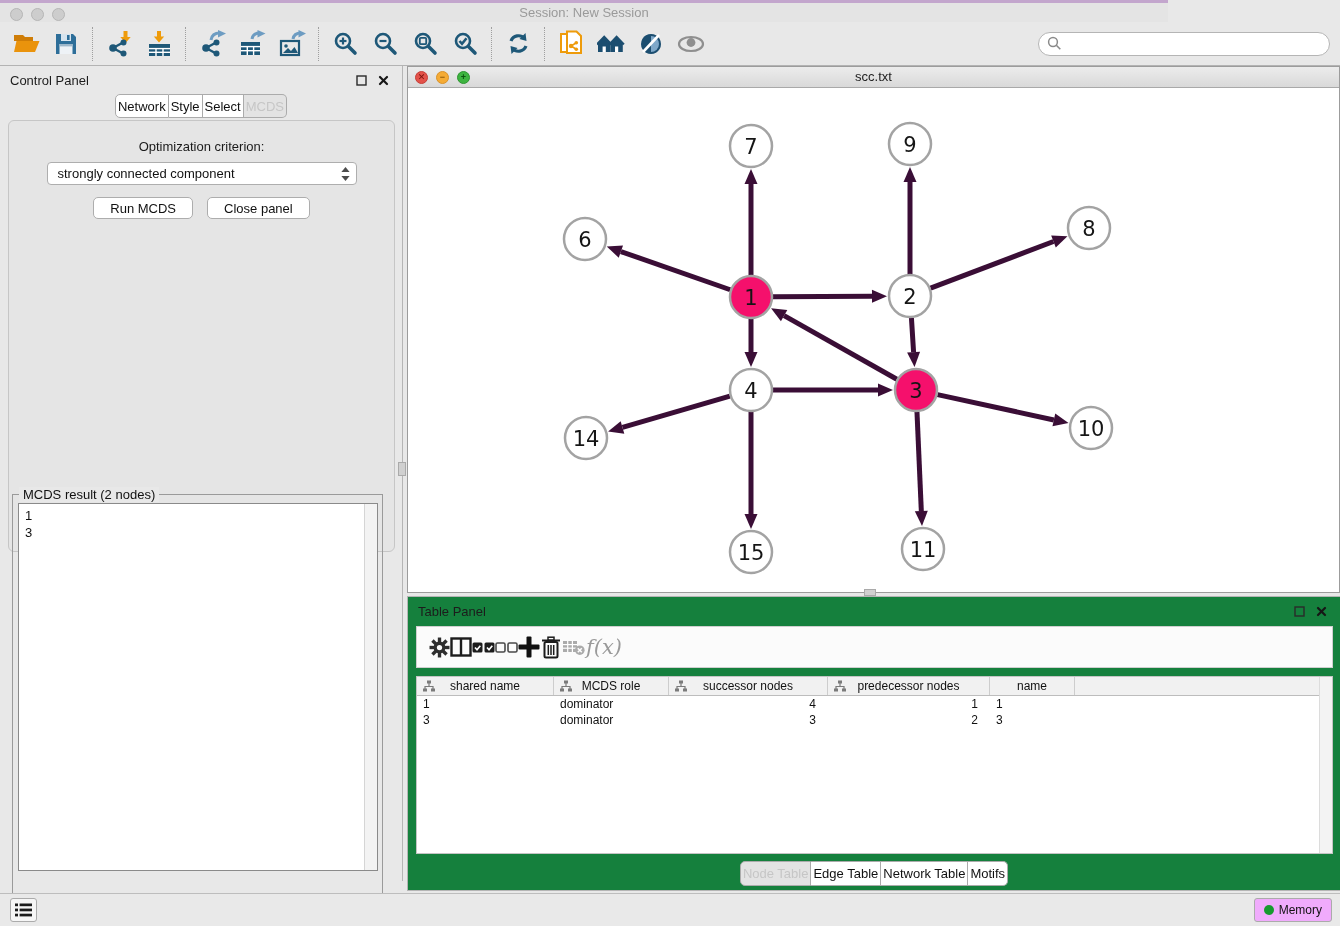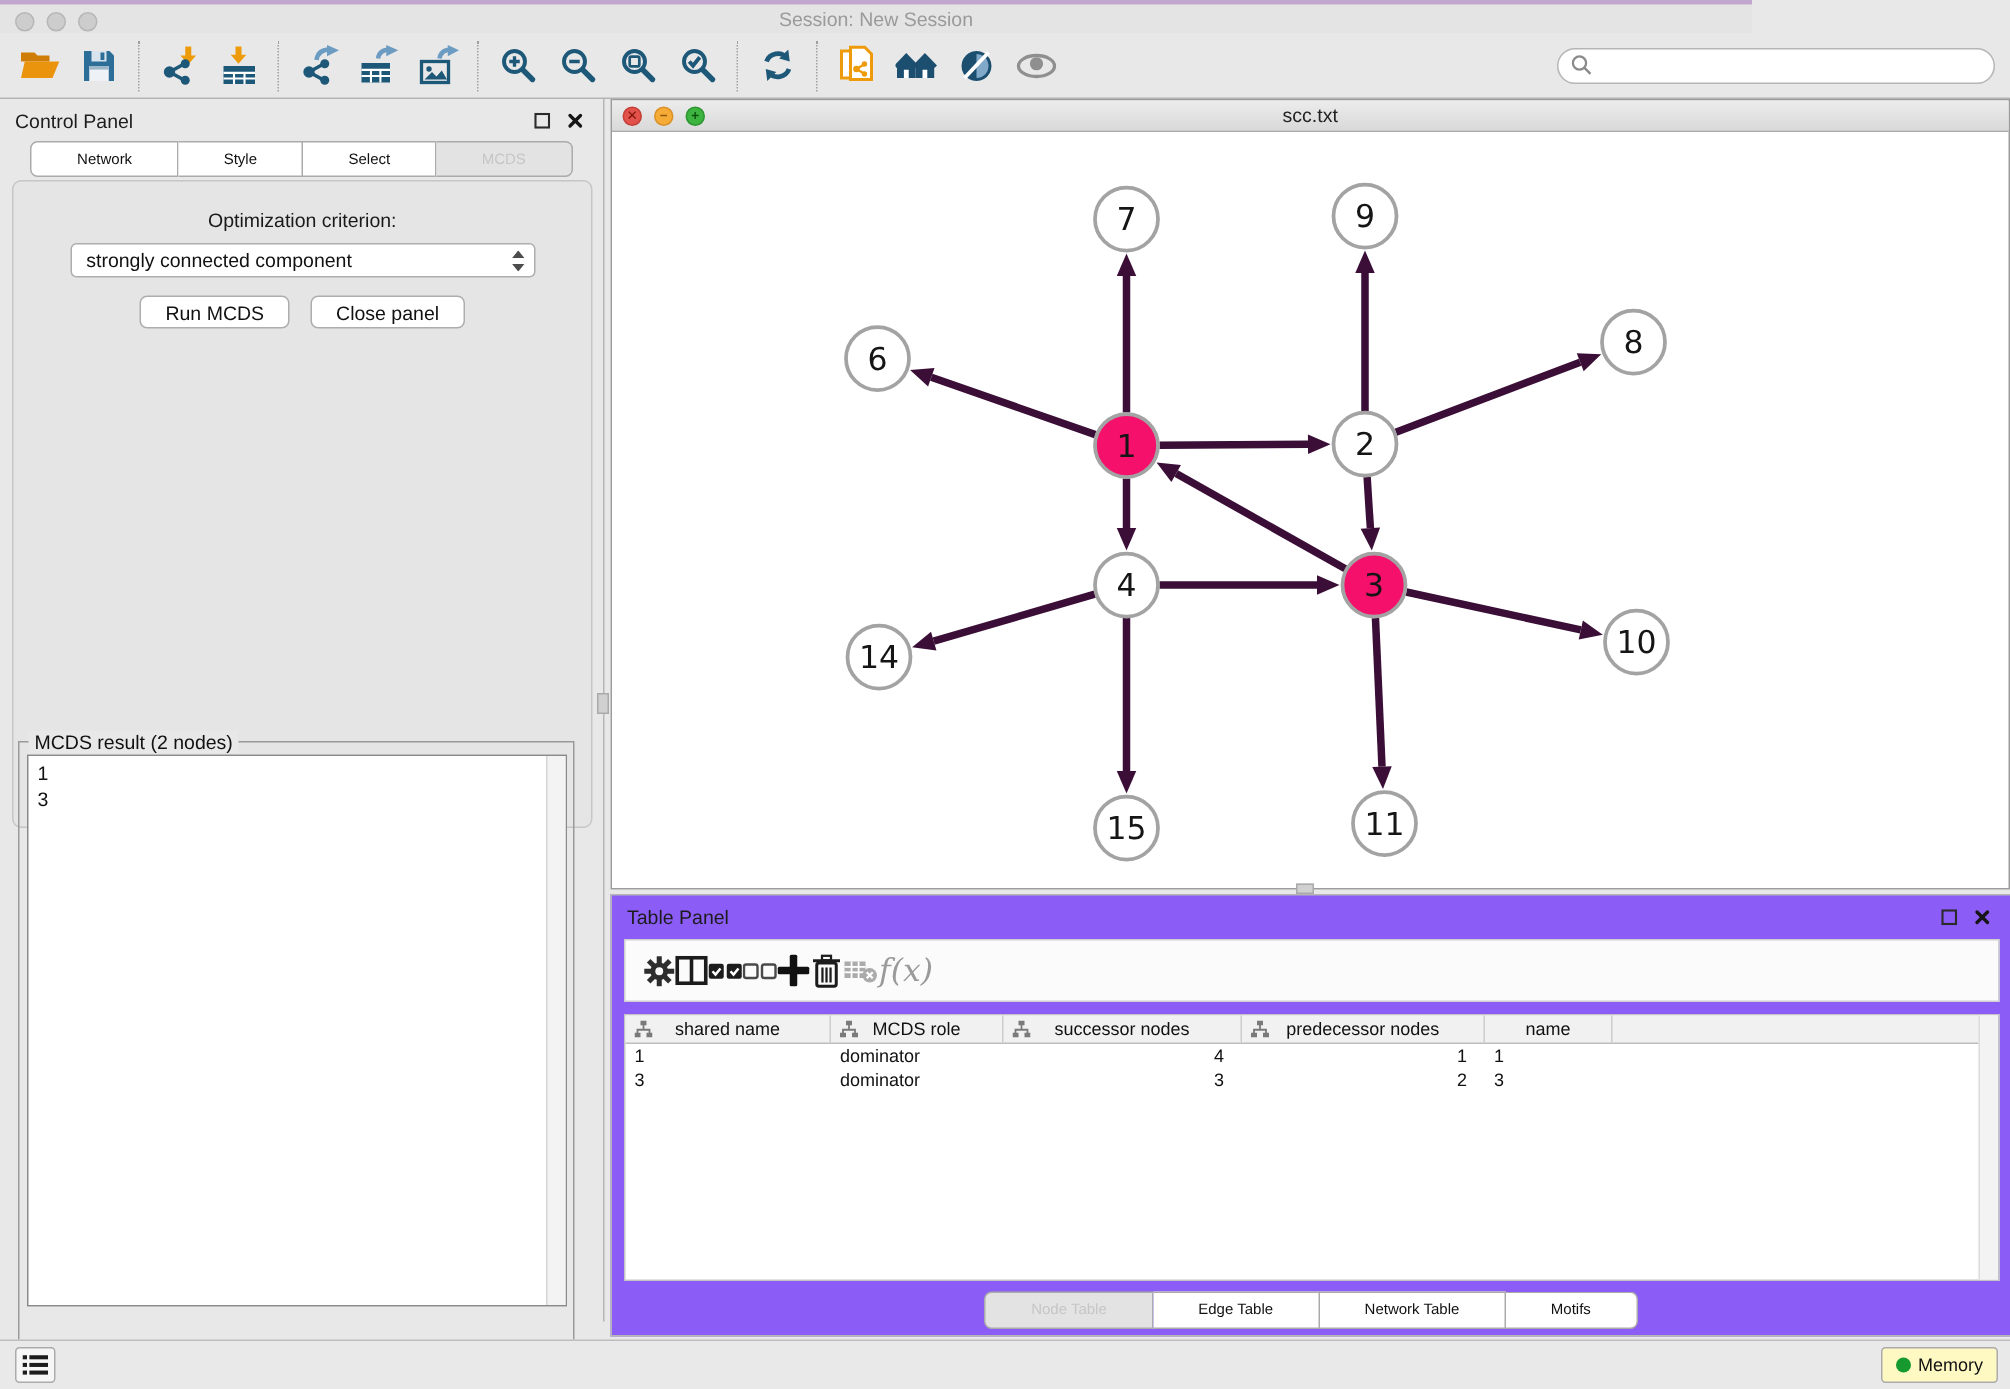--- a/index.html
+++ b/index.html
@@ -23,21 +23,21 @@
   .tsep { width:1px; height:34px; border-left:1px dotted #9f9f9f; margin:0 6px; }
   #search-box { margin-left:auto; margin-right:10px; width:292px; height:24px; background:#fff; border:1px solid #b5b5b5; border-radius:12px; display:flex; align-items:center; padding-left:8px; }
   #search-box input { border:none; outline:none; flex:1; font-size:13px; background:transparent; height:20px; }
 
   
   #control-panel { left:0; top:66px; width:403px; height:815px; background:#e8e8e8; border-right:1px solid #b5b5b5; }
   .panel-header { height:28px; display:flex; align-items:center; padding:0 10px; font-size:13px; color:#1c1c1c; }
   .panel-header .spacer { flex:1; }
   .winbtn { width:18px; height:18px; display:flex; align-items:center; justify-content:center; margin-left:4px; }
   .tabrow { display:flex; justify-content:center; height:24px; }
-  .tab { font-size:10px; padding:3px 30px; background:#fff; border:1px solid #ababab; border-left:none; color:#111; line-height:17px; }
+  .tab { font-size:13px; padding:3px 2px; background:#fff; border:1px solid #ababab; border-left:none; color:#111; line-height:17px; }
   .tab:first-child { border-left:1px solid #ababab; border-radius:5px 0 0 5px; }
   .tab:last-child { border-radius:0 5px 5px 0; }
   .tab.active { background:#e3e3e3; color:#c6c6c6; }
   #cp-content { left:8px; top:54px; width:387px; height:432px; background:#e5e5e5; border:1px solid #c6c6c6; border-radius:6px; }
   #opt-label { width:100%; text-align:center; margin-top:18px; font-size:13px; color:#1a1a1a; }
   #opt-select { margin:8px auto 0 auto; width:310px; height:23px; background:#fff; border:1px solid #aeaeae; border-radius:4px; display:flex; align-items:center; padding:0 6px 0 10px; font-size:13px; color:#111; }
   #opt-select .grow { flex:1; }
   .cp-buttons { display:flex; justify-content:center; gap:14px; margin-top:12px; }
   .pushbtn { background:#fff; border:1px solid #adadad; border-radius:5px; font-size:13px; color:#111; padding:3px 16px; height:22px; line-height:15px; }
 
@@ -52,37 +52,37 @@
   #network-window { left:407px; top:66px; width:933px; height:527px; background:#fff; border:1px solid #9c9c9c; }
   #net-titlebar { height:21px; background:linear-gradient(#ececec,#d9d9d9); border-bottom:1px solid #a9a9a9; position:relative; }
   #net-title { text-align:center; font-size:13px; color:#222; line-height:20px; }
   .net-traffic { position:absolute; left:7px; top:4px; display:flex; gap:8px; }
   .ntl { width:13px; height:13px; border-radius:50%; font-size:9px; font-weight:bold; display:flex; align-items:center; justify-content:center; line-height:1; }
   .ntl.red { background:#e3524a; border:1px solid #c53f38; color:#7d120d; }
   .ntl.yellow { background:#f5ab35; border:1px solid #d9922a; color:#8d5a0c; }
   .ntl.green { background:#3eb440; border:1px solid #2f9532; color:#0d550f; }
 
   
-  #table-panel { left:407px; top:596px; width:933px; height:295px; background:#8b5cf6; border:1px solid #b5b5b5; border-right:none; }
+  #table-panel { left:407px; top:596px; width:933px; height:295px; background:#15803d; border:1px solid #b5b5b5; border-right:none; }
   #tp-toolbar { position:absolute; left:8px; top:29px; width:917px; height:42px; background:#fbfbfb; border:1px solid #cfcfcf; display:flex; align-items:center; padding-left:12px; }
   .tp-ic { display:flex; align-items:center; justify-content:center; height:26px; }
   #node-table { position:absolute; left:8px; top:79px; width:917px; height:178px; background:#fff; border:1px solid #c4c4c4; }
   #tbl-header { display:flex; height:19px; background:#f1f1f1; border-bottom:1px solid #bdbdbd; }
   .th { position:relative; display:flex; align-items:center; justify-content:center; font-size:12px; color:#111; border-right:1px solid #cdcdcd; }
   .th .sorticon { position:absolute; left:6px; top:3px; }
   .trow { display:flex; height:16px; }
   .td { font-size:12px; color:#111; padding:1px 12px 0 6px; white-space:nowrap; overflow:hidden; }
   .td.right { text-align:right; }
   #tbl-scrollbar { position:absolute; right:0; top:0; width:13px; height:100%; background:#f3f3f3; border-left:1px solid #dcdcdc; }
   #tp-tabs { position:absolute; left:0; bottom:4px; width:100%; display:flex; justify-content:center;text-align:center; }
 
   
   #statusbar { left:0; top:893px; width:1340px; height:33px; background:#e9e9e9; border-top:1px solid #bdbdbd; }
   #list-button { position:absolute; left:10px; top:4px; width:27px; height:24px; background:#f6f6f6; border:1px solid #ababab; border-radius:3px; display:flex; align-items:center; justify-content:center; }
-  #memory-button { position:absolute; right:8px; top:4px; height:24px; background:#fef9c3; border:1px solid #ababab; border-radius:3px; display:flex; align-items:center; gap:5px; padding:0 9px; font-size:12px; color:#111; }
+  #memory-button { position:absolute; right:8px; top:4px; height:24px; background:#f0abfc; border:1px solid #ababab; border-radius:3px; display:flex; align-items:center; gap:5px; padding:0 9px; font-size:12px; color:#111; }
   #memory-dot { width:10px; height:10px; border-radius:50%; background:#169a2f; }
 
   .divider-nub { background:#d0d0d0; border:1px solid #aaa; }
 </style>
 </head>
 <body>
 
 <div id="titlebar" class="abs">
   <div class="traffic">
     <span class="tl"></span>

